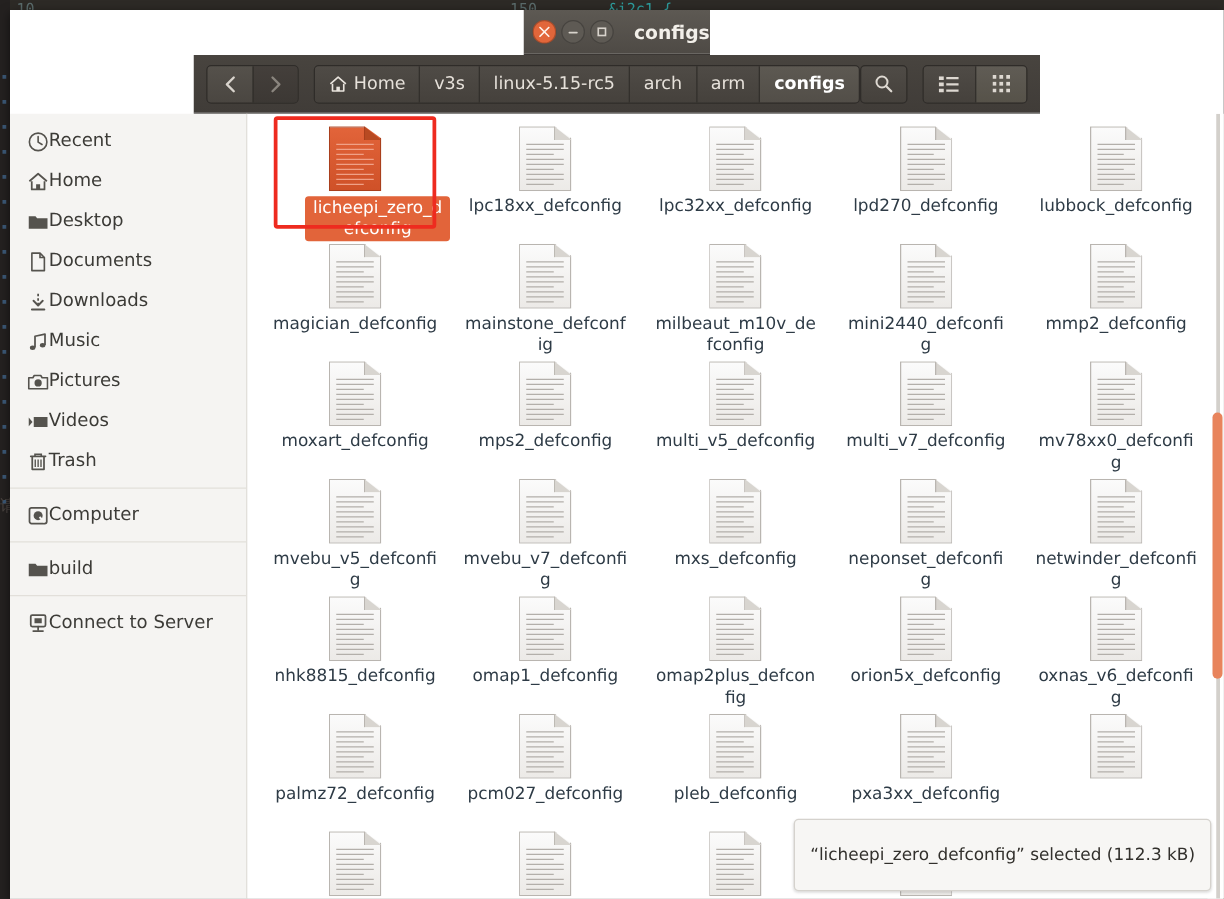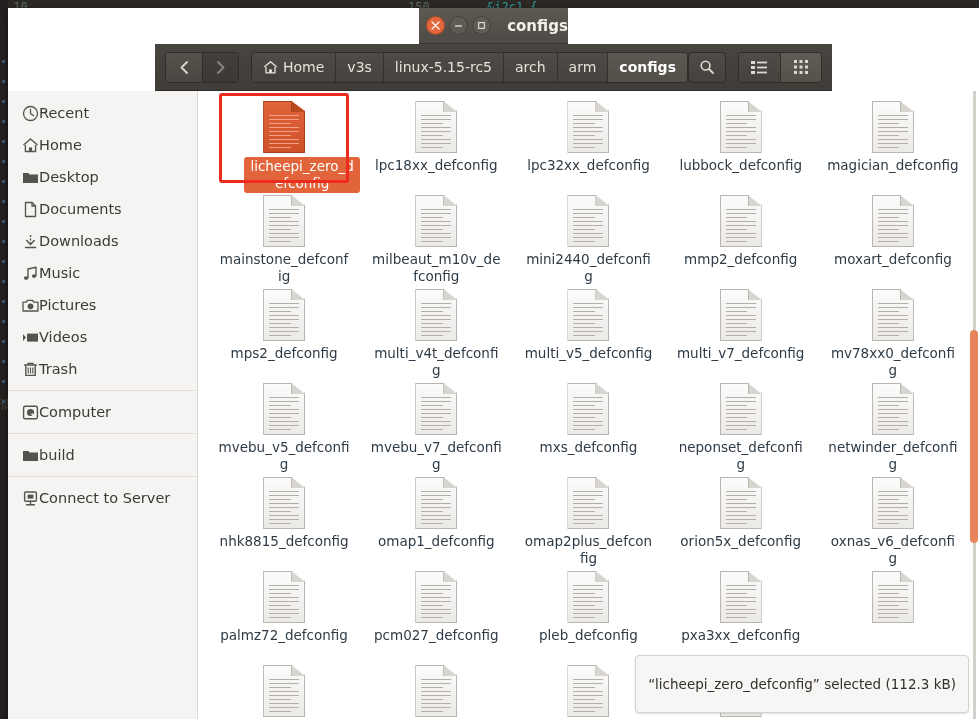--- a/index.html
+++ b/index.html
@@ -610,20 +610,38 @@
                 <i></i>
                 <i></i>
                 <i></i>
                 <i></i>
                 <i></i>
                 <i></i>
                 <i></i>
                 <i></i>
               </div>
             </div>
+            <div class="fname">lpd270_defconfig</div>
+          </div>
+          <div class="cell">
+            <div class="doc">
+              <div class="page"></div>
+              <div class="fold"></div>
+              <div class="lines">
+                <i></i>
+                <i></i>
+                <i></i>
+                <i></i>
+                <i></i>
+                <i></i>
+                <i></i>
+                <i></i>
+                <i></i>
+              </div>
+            </div>
             <div class="fname">lubbock_defconfig</div>
           </div>
           <div class="cell">
             <div class="doc">
               <div class="page"></div>
               <div class="fold"></div>
               <div class="lines">
                 <i></i>
                 <i></i>
                 <i></i>
@@ -737,38 +755,20 @@
                 <i></i>
                 <i></i>
                 <i></i>
                 <i></i>
                 <i></i>
                 <i></i>
                 <i></i>
               </div>
             </div>
             <div class="fname">mps2_defconfig</div>
-          </div>
-          <div class="cell">
-            <div class="doc">
-              <div class="page"></div>
-              <div class="fold"></div>
-              <div class="lines">
-                <i></i>
-                <i></i>
-                <i></i>
-                <i></i>
-                <i></i>
-                <i></i>
-                <i></i>
-                <i></i>
-                <i></i>
-              </div>
-            </div>
-            <div class="fname">multi_v4t_defconfig</div>
           </div>
           <div class="cell">
             <div class="doc">
               <div class="page"></div>
               <div class="fold"></div>
               <div class="lines">
                 <i></i>
                 <i></i>
                 <i></i>
                 <i></i>

